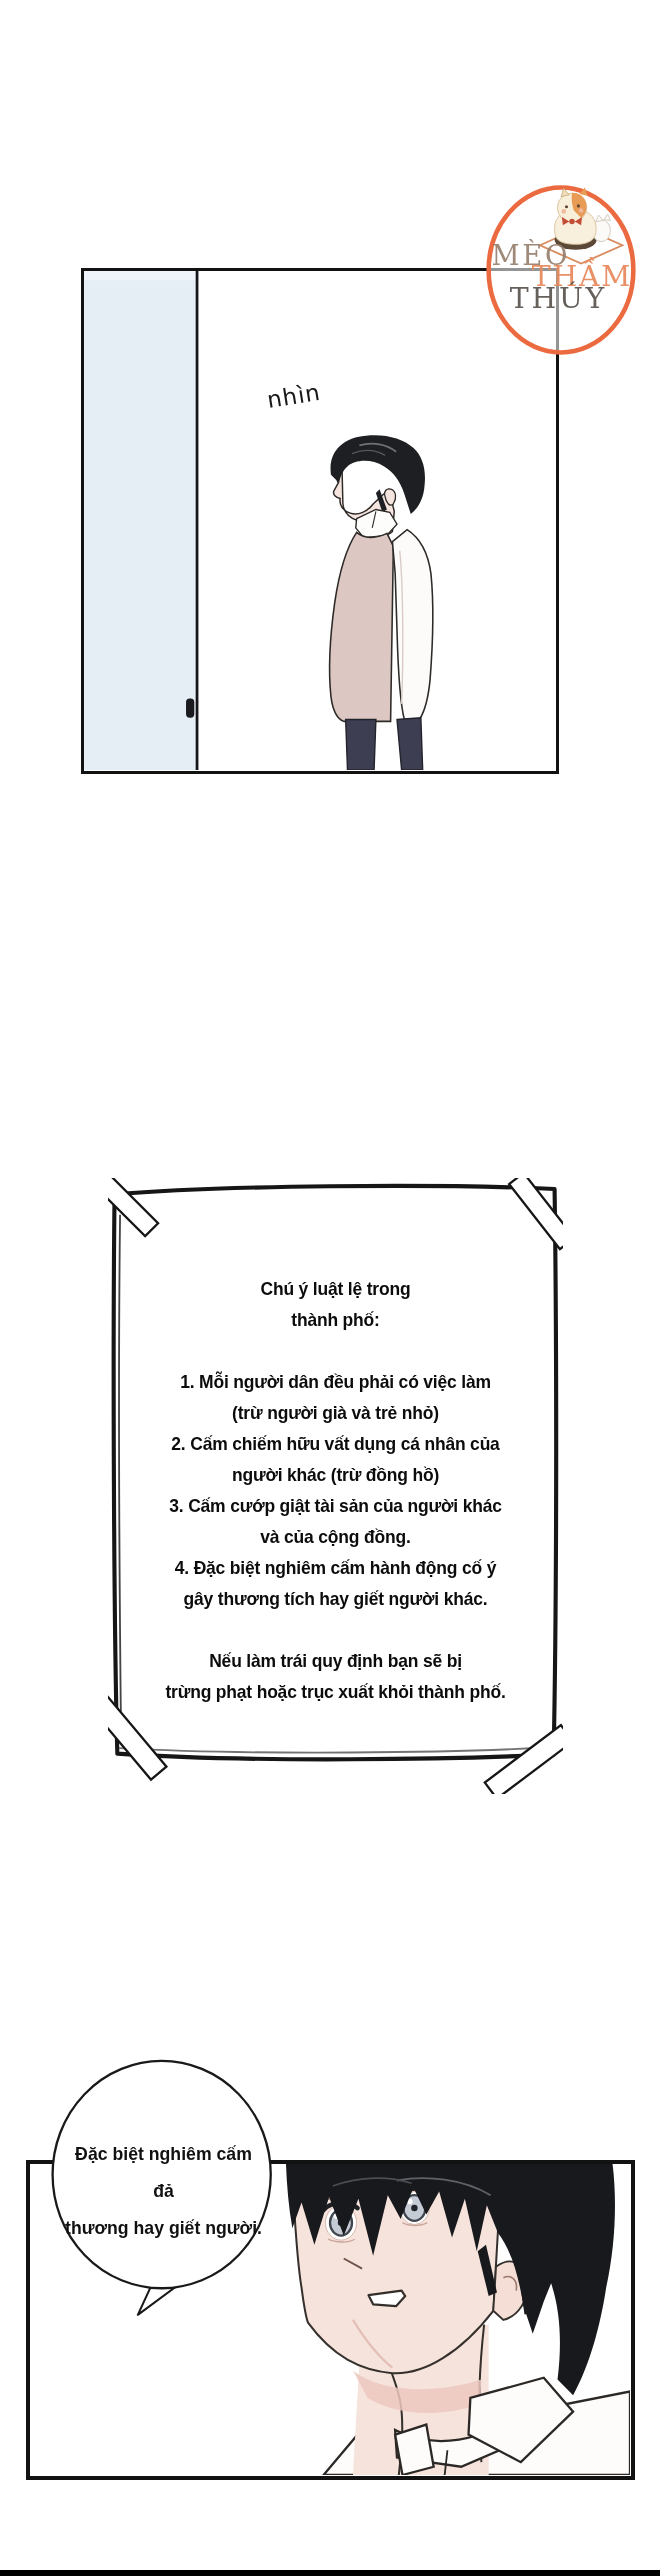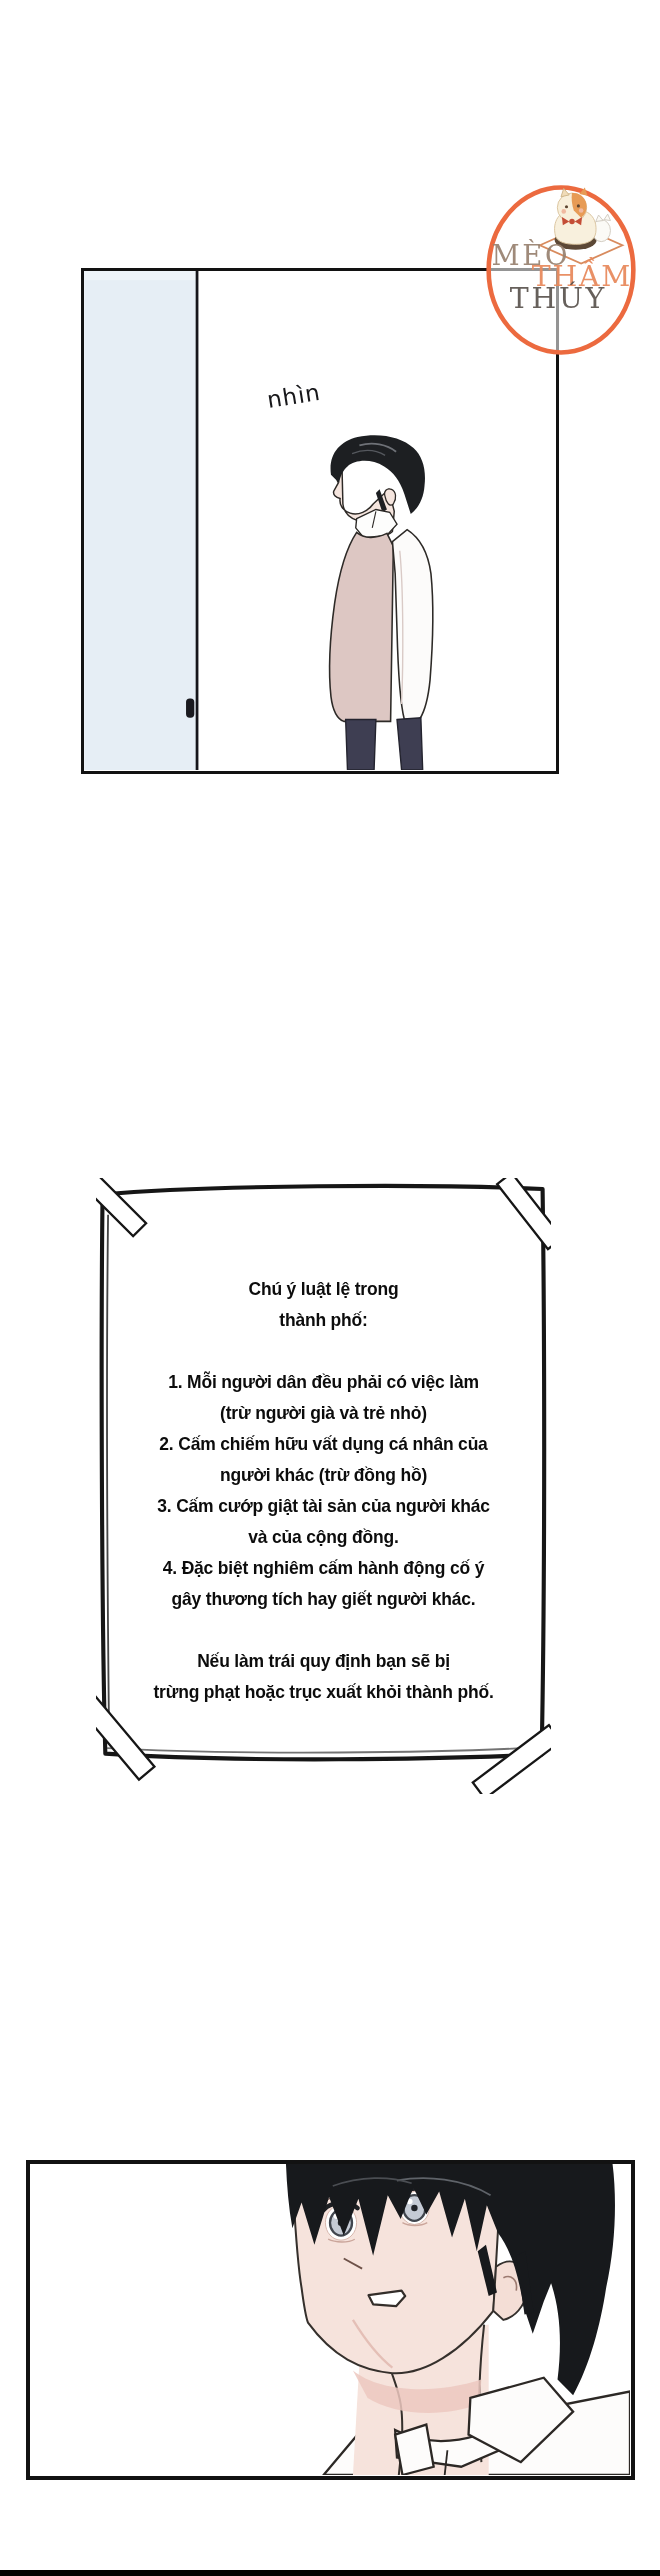--- a/index.html
+++ b/index.html
@@ -7,21 +7,21 @@
         font-family:"Liberation Sans",sans-serif;}
   
   .panel1{position:absolute;left:81px;top:268px;width:478px;height:506px;
           border:3.7px solid #121212;box-sizing:border-box;background:#ffffff;}
   .panel1 svg{display:block;}
   .sfx{position:absolute;left:183px;top:112px;font-family:"DejaVu Sans",sans-serif;
        font-size:23px;font-weight:500;color:#17171a;transform:rotate(-9deg);letter-spacing:0.9px;}
   
   .logo{position:absolute;left:484px;top:183px;width:154px;height:174px;z-index:5;}
   
-  .poster{position:absolute;left:96px;top:1178px;width:455px;height:616px;}
+  .poster{position:absolute;left:108px;top:1178px;width:455px;height:616px;}
   .poster svg{position:absolute;left:0;top:0;}
   .poster-text{position:absolute;left:0;top:95px;width:100%;text-align:center;
                font-weight:bold;font-size:19px;line-height:31px;color:#0c0c0c;
                transform:scaleX(0.92);letter-spacing:-0.2px;}
   .poster-text .sp{height:31px;}
   
   .panel3{position:absolute;left:26px;top:2160px;width:609px;height:320px;
           border:4.6px solid #121212;box-sizing:border-box;background:#ffffff;overflow:hidden;}
   
   .bubble{position:absolute;left:48px;top:2058px;width:231px;height:268px;z-index:6;}
@@ -199,16 +199,26 @@
                  L 390,34 L 374,100 L 358,38 L 342,78 L 326,36 L 310,88 L 296,42 L 286,70
                  C 282,48 280,24 279,0 Z" fill="#17191c"></path>
         <path d="M 497,88 L 509,140 L 500,144 L 488,95 Z" fill="#17191c"></path>
         <path d="M 540,95 L 549,162 L 539,164 L 530,100 Z" fill="#17191c"></path>
         <path d="M 400,18 C 432,12 472,16 502,34" fill="none" stroke="#5f6369" stroke-width="2"></path>
         <path d="M 330,24 C 360,13 392,13 416,21" fill="none" stroke="#4a4d52" stroke-width="1.8"></path>
       </g>
     </svg>
   </div>
 
+  <div class="bubble">
+    <svg width="231" height="268" viewBox="0 0 252 292">
+      <path d="M 116,241 L 98,280 L 144,246 Z" fill="#ffffff" stroke="#191919" stroke-width="2.2" stroke-linejoin="round"></path>
+      <ellipse cx="124" cy="127" rx="119" ry="124" fill="#ffffff" stroke="#191919" stroke-width="2.5"></ellipse>
+    </svg>
+    <div class="bubble-text">
+      <div>Đặc biệt nghiêm cấm đả</div>
+      <div>thương hay giết người.</div>
+    </div>
+  </div>
 
   <div class="bottom-bar"></div>
 </div>
 
 
 </body></html>

